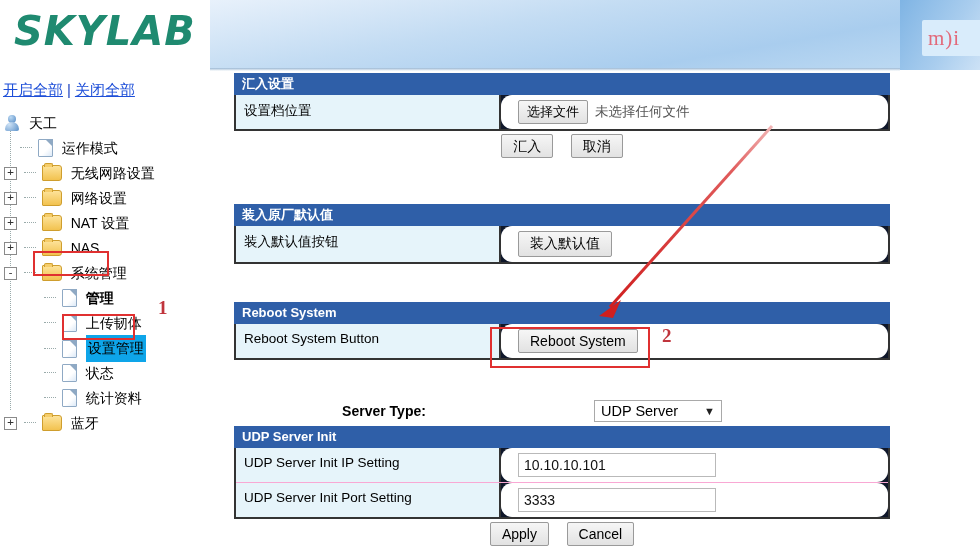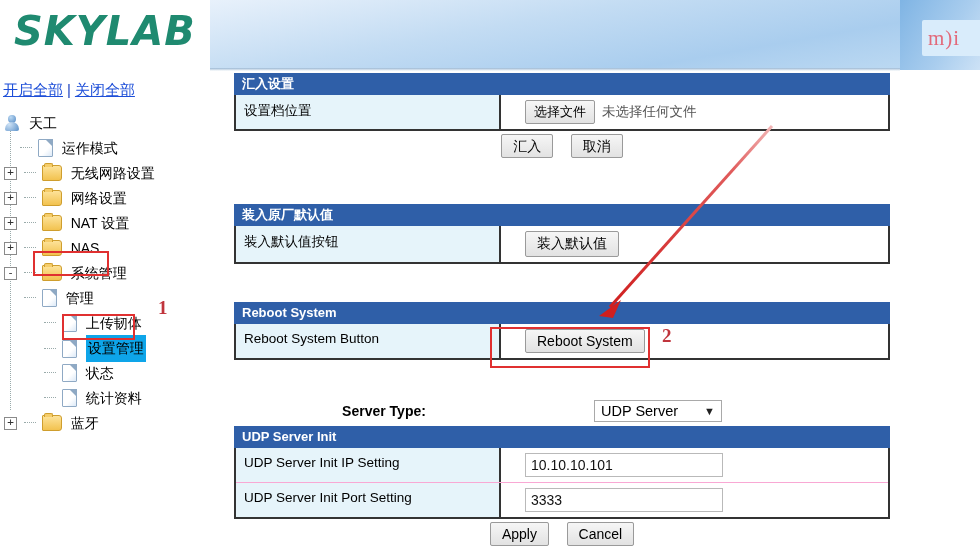--- a/index.html
+++ b/index.html
@@ -96,21 +96,21 @@
     padding:3px 8px;box-sizing:border-box;height:22px;line-height:16px;
     border-bottom:1px solid #1d4party;
   }
   .tbl{border:2px solid #333;border-top:none;box-sizing:border-box;background:#0f172a;}
   .row{display:flex;border-top:1px solid #f9a8d4;box-sizing:border-box;}
   .row:first-child{border-top:none;}
   .cell-l{
     width:265px;box-sizing:border-box;background:#e6f4fa;
     border-right:2px solid #333;padding:7px 8px;font-size:13.5px;
   }
-  .cell-r{flex:1;padding:5px 24px;background:#fff;display:flex;align-items:center;}
+  .cell-r{flex:1;padding:5px 17px;background:#fff;display:flex;align-items:center;border-radius:11px;}
 
   .btn{
     font-family:"Liberation Sans","DejaVu Sans",sans-serif;font-size:14px;
     background:linear-gradient(to bottom,#f6f6f6,#e2e2e2);
     border:1px solid #9a9a9a;border-radius:2px;padding:3px 11px;cursor:pointer;color:#000;
   }
   .btn-sm{font-size:13px;padding:2px 8px;}
   .fileinput{display:flex;align-items:center;gap:7px;}
   .fname{color:#555;font-size:13.5px;}
   .txtbox{
@@ -194,21 +194,21 @@
     <span class="lbl">NAS</span>
   </div>
 
   <div class="tnode" style="padding-left:4px;">
     <span class="twist">-</span>
     <span class="dash"></span>
     <span class="folder"></span>
     <span class="lbl">系统管理</span>
   </div>
 
-  <div class="tnode" style="padding-left:24px;">
+  <div class="tnode" style="padding-left:44px;font-weight:bold;">
     <span class="dash"></span>
     <span class="page"></span>
     <span class="lbl">管理</span>
   </div>
 
   <div class="tnode" style="padding-left:44px;">
     <span class="dash"></span>
     <span class="page"></span>
     <span class="lbl">上传韧体</span>
   </div>

